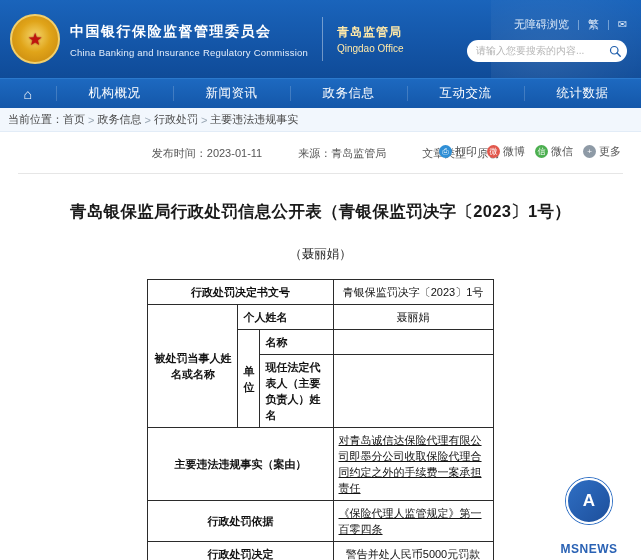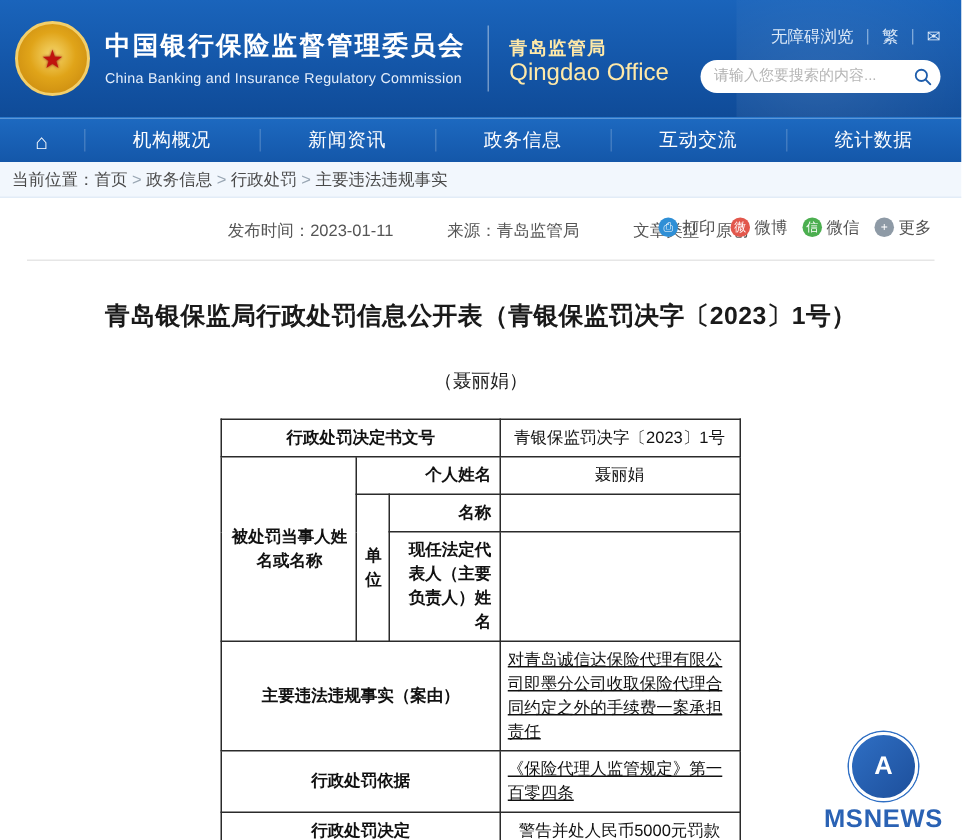--- a/index.html
+++ b/index.html
@@ -28,21 +28,21 @@
     border: 2px solid #f3cf6a;
     display: flex; align-items: center; justify-content: center;
     flex: 0 0 auto;
     margin-right: 10px;
     position: relative;
   }
   .emblem .star { color: #c0140e; font-size: 17px; line-height: 1; text-shadow: 0 0 2px #8d0c07; }
   .title-block { flex: 0 0 auto; }
   .title-cn {
     color: #ffffff;
-    font-size: 17px;
+    font-size: 14px;
     font-weight: bold;
     letter-spacing: 1.5px;
     line-height: 26px;
     white-space: nowrap;
   }
   .title-en {
     color: #e4eefb;
     font-size: 9.5px;
     letter-spacing: .2px;
     line-height: 14px;
@@ -60,21 +60,21 @@
   .office-cn {
     color: #ffe9a8;
     font-size: 12px;
     font-weight: bold;
     letter-spacing: 1px;
     line-height: 20px;
     white-space: nowrap;
   }
   .office-en {
     color: #ffe9a8;
-    font-size: 16px;
+    font-size: 10px;
     line-height: 14px;
     white-space: nowrap;
   }
   .header-right {
     margin-left: auto;
     display: flex;
     flex-direction: column;
     align-items: flex-end;
     gap: 8px;
     flex: 0 0 auto;
@@ -255,21 +255,21 @@
     text-decoration: underline;
   }
   td.vert {
     text-align: center;
     font-weight: bold;
     width: 22px;
     padding: 2px;
     line-height: 13px;
   }
   td.sublbl {
-    text-align: right;
+    text-align: left;
     font-weight: bold;
   }
   .cellpad-tall { height: 54px; }
 
   
   .watermark {
     position: absolute;
     right: 6px;
     bottom: 4px;
     width: 92px;
@@ -280,22 +280,22 @@
     width: 46px; height: 46px;
     border-radius: 50%;
     background: linear-gradient(135deg,#2f6fc4 0%, #1d4f9b 100%);
     margin: 0 auto;
     display: flex; align-items: center; justify-content: center;
     color: #fff; font-size: 17px; font-weight: bold;
     border: 2px solid #ffffff;
     box-shadow: 0 0 0 1px #2f6fc4;
   }
   .wm-text {
-    margin-top: 2px;
-    font-size: 17px;
+    margin-top: 18px;
+    font-size: 12px;
     font-weight: bold;
     color: #2a62b4;
     letter-spacing: .5px;
   }
   .page { position: relative; width: 641px; height: 560px; }
 </style>
 </head>
 <body>
 
 <div class="page">

